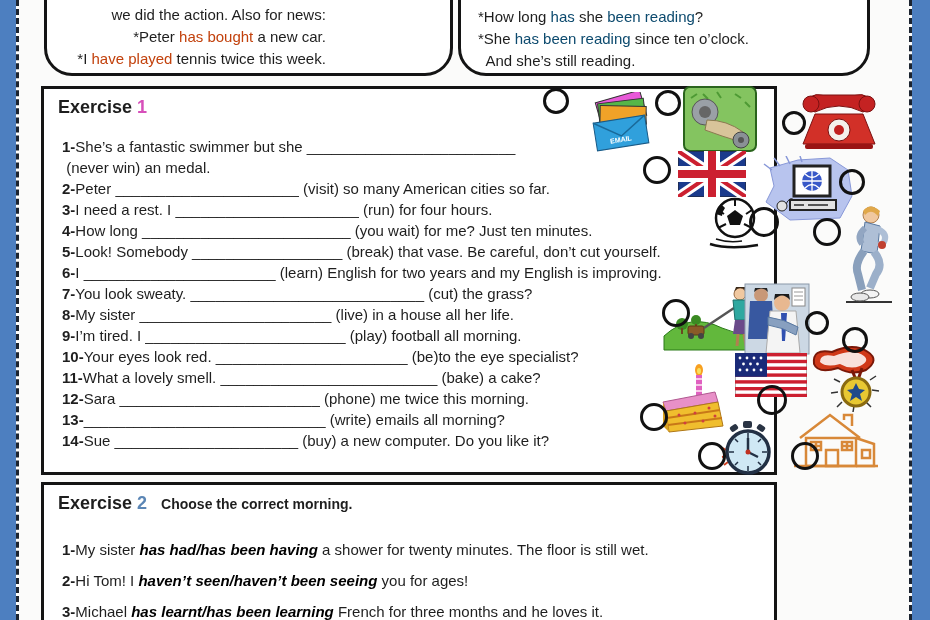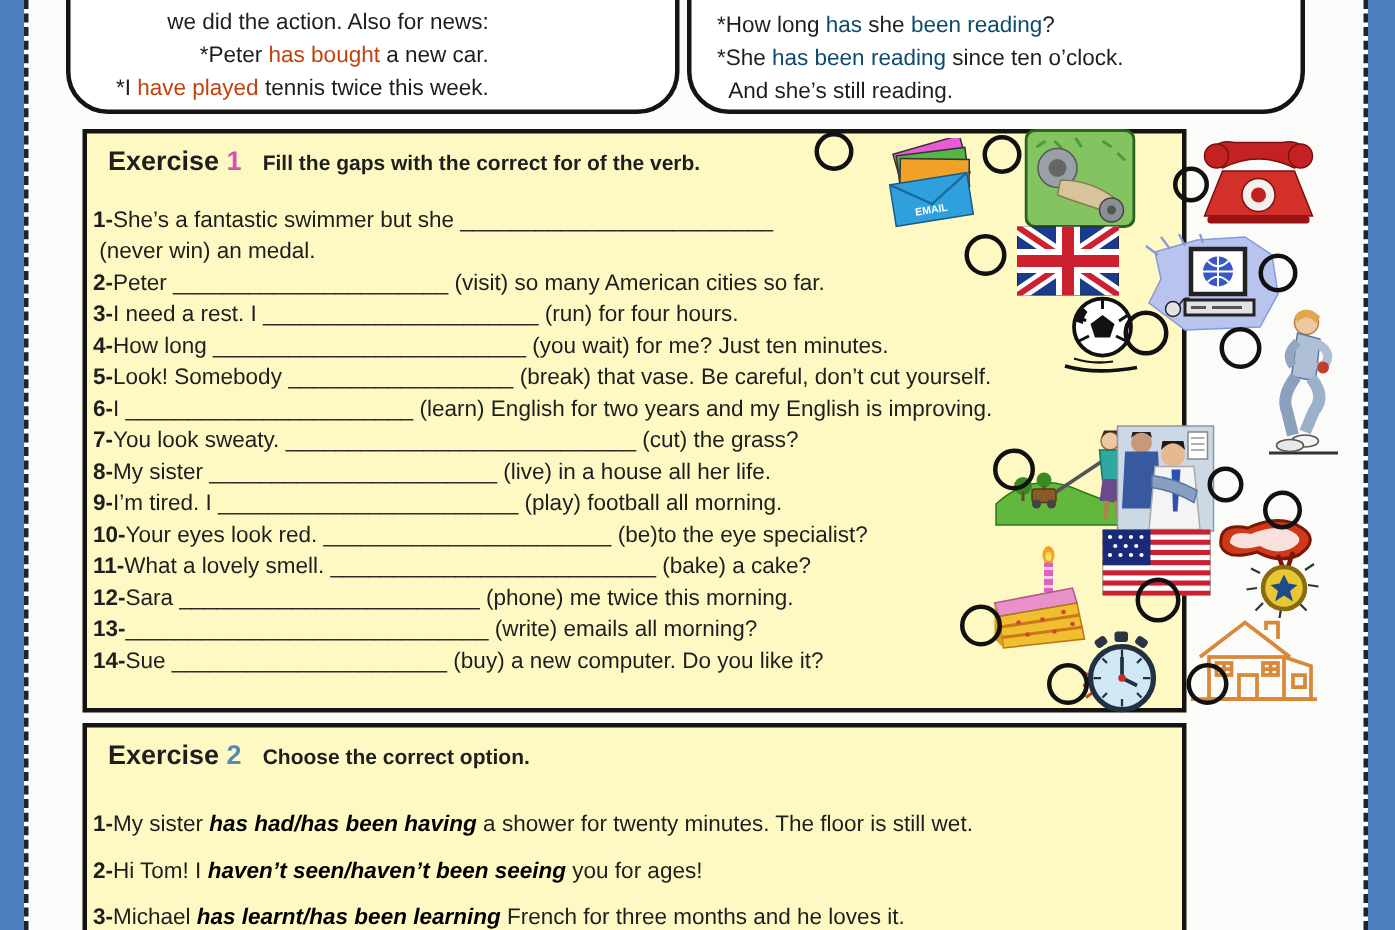--- a/index.html
+++ b/index.html
@@ -16,21 +16,21 @@
   .gbox{
     position:absolute;top:-48px;height:124px;background:#fff;
     border:3px solid #141414;border-radius:28px;box-sizing:border-box;
   }
   .gbox-left{left:44px;width:409px;}
   .gbox-right{left:458px;width:412px;}
   .gbox .lines{position:absolute;font-size:15px;line-height:22px;white-space:pre;}
   .gbox-left .lines{left:22px;top:49px;text-align:right;}
   .gbox-right .lines{left:17px;top:51px;}
   .exbox{
-    position:absolute;left:55px;width:736px;background:#fef9c3;
+    position:absolute;left:41px;width:736px;background:#ffffff;
     border:3px solid #141414;box-sizing:border-box;
   }
   .exbox-1{top:86px;height:389px;}
   .exbox-2{top:482px;height:160px;}
   .exheader{position:absolute;left:14px;top:8px;display:flex;align-items:baseline;white-space:pre;}
   .extitle{font-size:18px;font-weight:700;}
   .exnum{font-size:18px;font-weight:700;margin-left:5px;}
   .exnum-pink{color:#d74fba;}
   .exnum-blue{color:#5b86b5;}
   .exinstr{font-size:14px;font-weight:700;margin-left:14px;}
@@ -60,30 +60,29 @@
     <div class="lines"><div class="line"><span class="seg seg-p">we did the action. Also for news:</span></div><div class="line"><span class="seg seg-p">  *Peter </span><span class="seg seg-b">has bought</span><span class="seg seg-p"> a new car.</span></div><div class="line"><span class="seg seg-p">  *I </span><span class="seg seg-b">have played</span><span class="seg seg-p"> tennis twice this week.</span></div></div>
   </div>
   <div class="gbox gbox-right">
     <div class="lines"><div class="line"><span class="seg seg-p">*How long </span><span class="seg seg-k">has</span><span class="seg seg-p"> she </span><span class="seg seg-k">been reading</span><span class="seg seg-p">?</span></div><div class="line"><span class="seg seg-p">*She </span><span class="seg seg-k">has been reading</span><span class="seg seg-p"> since ten o’clock.</span></div><div class="line"><span class="seg seg-p">  And she’s still reading.</span></div></div>
   </div>
 
   <div class="exbox exbox-1">
     <div class="exheader">
       <span class="extitle">Exercise</span>
       <span class="exnum exnum-pink">1</span>
-      <span class="exinstr">Fill the gaps with the correct for of the verb.</span>
     </div>
   </div>
   <div class="items ex1-items"><div class="line"><span class="seg seg-n">1-</span><span class="seg seg-p">She’s a fantastic swimmer but she </span><span class="seg seg-g">_________________________</span></div><div class="line"><span class="seg seg-p"> (never win) an medal.</span></div><div class="line"><span class="seg seg-n">2-</span><span class="seg seg-p">Peter </span><span class="seg seg-g">______________________</span><span class="seg seg-p"> (visit) so many American cities so far.</span></div><div class="line"><span class="seg seg-n">3-</span><span class="seg seg-p">I need a rest. I </span><span class="seg seg-g">______________________</span><span class="seg seg-p"> (run) for four hours.</span></div><div class="line"><span class="seg seg-n">4-</span><span class="seg seg-p">How long </span><span class="seg seg-g">_________________________</span><span class="seg seg-p"> (you wait) for me? Just ten minutes.</span></div><div class="line"><span class="seg seg-n">5-</span><span class="seg seg-p">Look! Somebody </span><span class="seg seg-g">__________________</span><span class="seg seg-p"> (break) that vase. Be careful, don’t cut yourself.</span></div><div class="line"><span class="seg seg-n">6-</span><span class="seg seg-p">I </span><span class="seg seg-g">_______________________</span><span class="seg seg-p"> (learn) English for two years and my English is improving.</span></div><div class="line"><span class="seg seg-n">7-</span><span class="seg seg-p">You look sweaty. </span><span class="seg seg-g">____________________________</span><span class="seg seg-p"> (cut) the grass?</span></div><div class="line"><span class="seg seg-n">8-</span><span class="seg seg-p">My sister </span><span class="seg seg-g">_______________________</span><span class="seg seg-p"> (live) in a house all her life.</span></div><div class="line"><span class="seg seg-n">9-</span><span class="seg seg-p">I’m tired. I </span><span class="seg seg-g">________________________</span><span class="seg seg-p"> (play) football all morning.</span></div><div class="line"><span class="seg seg-n">10-</span><span class="seg seg-p">Your eyes look red. </span><span class="seg seg-g">_______________________</span><span class="seg seg-p"> (be)to the eye specialist?</span></div><div class="line"><span class="seg seg-n">11-</span><span class="seg seg-p">What a lovely smell. </span><span class="seg seg-g">__________________________</span><span class="seg seg-p"> (bake) a cake?</span></div><div class="line"><span class="seg seg-n">12-</span><span class="seg seg-p">Sara </span><span class="seg seg-g">________________________</span><span class="seg seg-p"> (phone) me twice this morning.</span></div><div class="line"><span class="seg seg-n">13-</span><span class="seg seg-g">_____________________________</span><span class="seg seg-p"> (write) emails all morning?</span></div><div class="line"><span class="seg seg-n">14-</span><span class="seg seg-p">Sue </span><span class="seg seg-g">______________________</span><span class="seg seg-p"> (buy) a new computer. Do you like it?</span></div></div>
 
   <div class="exbox exbox-2">
     <div class="exheader">
       <span class="extitle">Exercise</span>
       <span class="exnum exnum-blue">2</span>
-      <span class="exinstr">Choose the correct option.</span>
+      <span class="exinstr">Choose the correct morning.</span>
     </div>
   </div>
   <div class="items ex2-items"><div class="line"><span class="seg seg-n">1-</span><span class="seg seg-p">My sister </span><span class="seg seg-o">has had/has been having</span><span class="seg seg-p"> a shower for twenty minutes. The floor is still wet.</span></div><div class="line"><span class="seg seg-n">2-</span><span class="seg seg-p">Hi Tom! I </span><span class="seg seg-o">haven’t seen/haven’t been seeing</span><span class="seg seg-p"> you for ages!</span></div><div class="line"><span class="seg seg-n">3-</span><span class="seg seg-p">Michael </span><span class="seg seg-o">has learnt/has been learning</span><span class="seg seg-p"> French for three months and he loves it.</span></div></div>
 
   <div class="clip" style="left:588px;top:92px">
     <svg width="68" height="60" viewBox="0 0 68 60">
       <rect x="10" y="4" width="46" height="26" fill="#e85ad8" stroke="#333" transform="rotate(-16 33 17)"></rect>
       <rect x="11" y="9" width="46" height="26" fill="#55b648" stroke="#333" transform="rotate(-7 34 22)"></rect>
       <rect x="12" y="14" width="46" height="26" fill="#f0a228" stroke="#333" transform="rotate(1 35 27)"></rect>
       <g transform="rotate(-9 33 41)">

